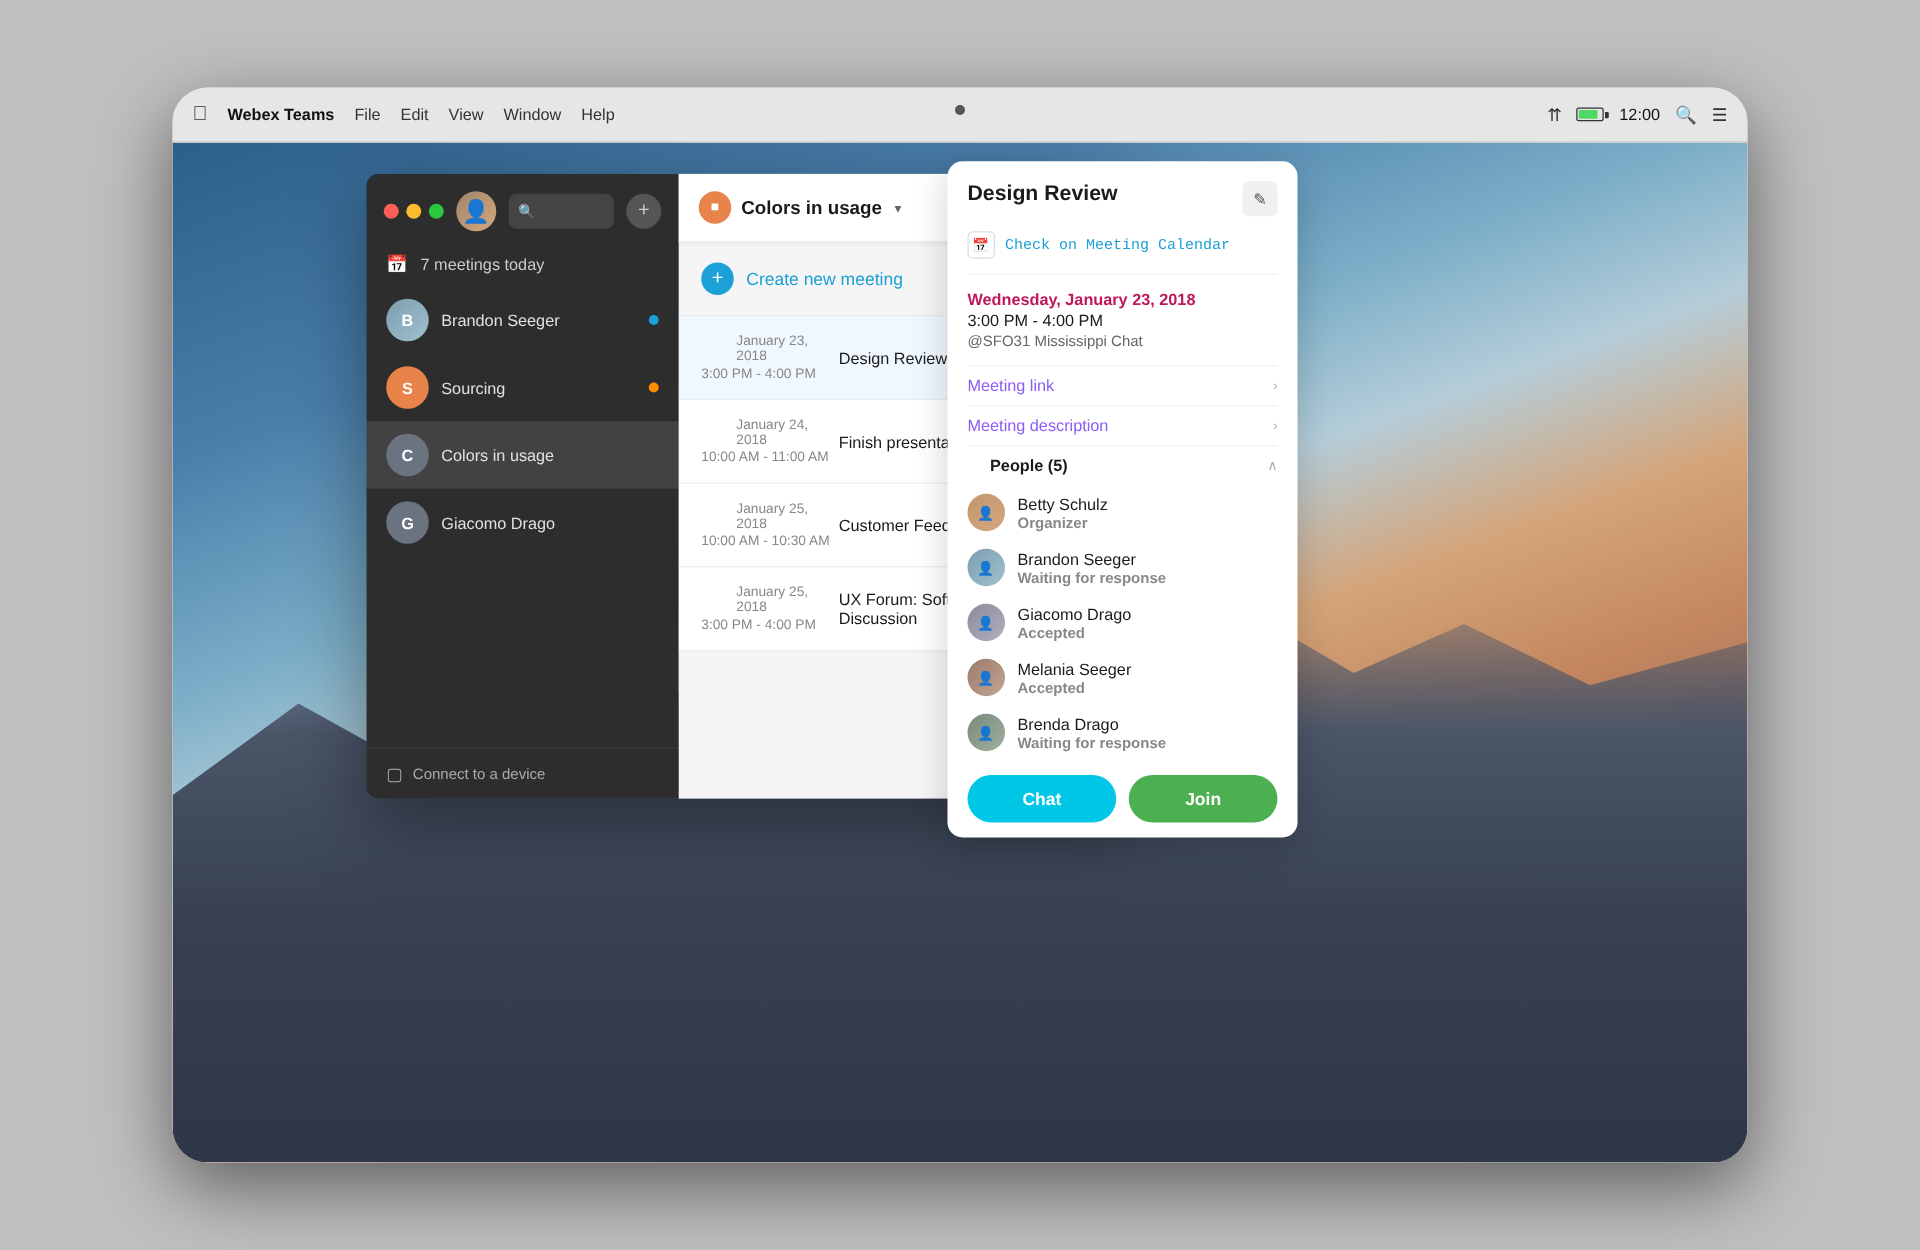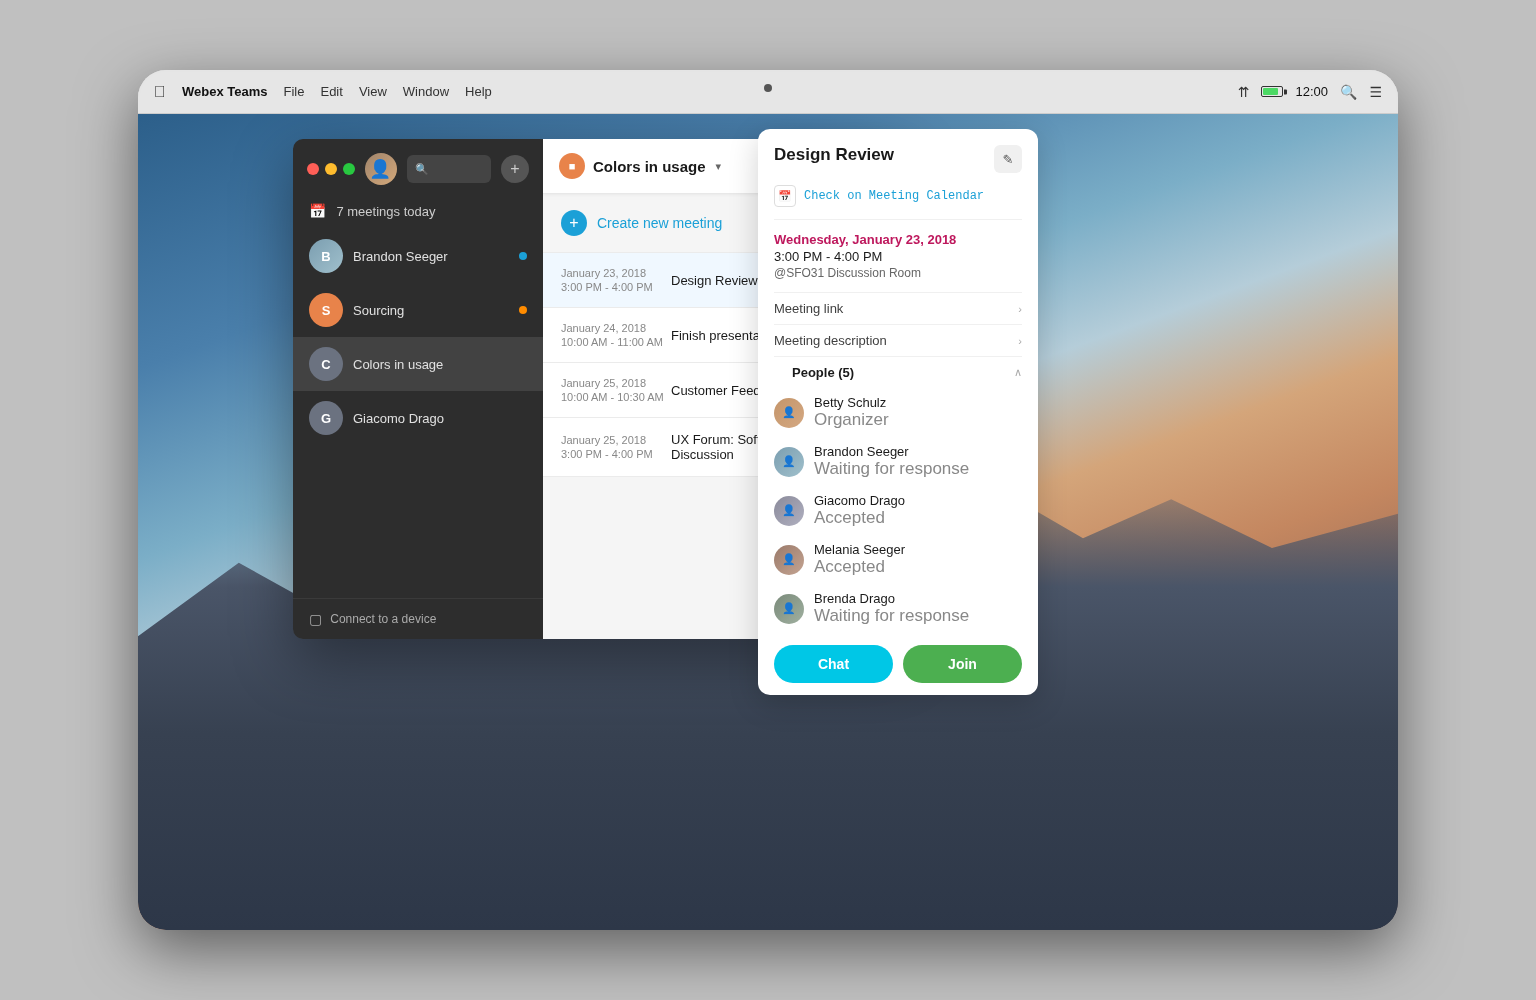--- a/index.html
+++ b/index.html
@@ -332,21 +332,21 @@
     .meeting-item {
       display: flex;
       align-items: center;
       padding: 14px 18px;
       border-bottom: 1px solid #ebebeb;
       cursor: pointer;
       background: white;
     }
     .meeting-item.selected { background: #f0f8ff; }
     .meeting-time-col { width: 110px; flex-shrink: 0; }
-    .meeting-date { font-size: 11px; color: #888; margin-bottom: 2px; }
+    .meeting-date { font-size: 11px; color: #888; margin-bottom: 2px; margin-left: 28px; }
     .meeting-time { font-size: 11px; color: #888; }
     .meeting-name { font-size: 13px; color: #1a1a1a; font-weight: 500; }
 
     
     .detail-panel {
       position: absolute;
       top: 15px;
       left: 620px;
       width: 280px;
       background: white;
@@ -404,21 +404,21 @@
     .detail-time { font-size: 13px; color: #1a1a1a; margin-bottom: 2px; }
     .detail-location { font-size: 12px; color: #666; }
 
     .detail-section {
       padding: 8px 16px;
       display: flex;
       align-items: center;
       justify-content: space-between;
       cursor: pointer;
     }
-    .detail-section-label { font-size: 13px; color: #404040; }
+    .detail-section-label { font-size: 13px; color: #8b5cf6; }
     .chevron-icon { color: #aaa; font-size: 11px; }
     .chevron-up { color: #aaa; font-size: 11px; }
 
     .people-header {
       padding: 8px 16px;
       display: flex;
       align-items: center;
       justify-content: space-between;
     }
     .people-title { font-size: 13px; font-weight: 600; color: #1a1a1a; padding-left: 18px; }
@@ -438,21 +438,21 @@
       align-items: center;
       justify-content: center;
       font-size: 11px;
       color: white;
       font-weight: 600;
       flex-shrink: 0;
       overflow: hidden;
     }
     .person-info { flex: 1; }
     .person-name { font-size: 13px; color: #1a1a1a; font-weight: 500; }
-    .person-status { font-size: 17px; color: #888; }
+    .person-status { font-size: 12px; color: #888; font-weight: bold; }
 
     .detail-actions {
       padding: 12px 16px;
       display: flex;
       gap: 10px;
     }
     .btn-chat {
       flex: 1;
       height: 38px;
       border-radius: 19px;
@@ -646,21 +646,21 @@
       <div class="calendar-link-row">
         <div class="calendar-icon-circle">📅</div>
         <span class="calendar-link">Check on Meeting Calendar</span>
       </div>
 
       <div class="detail-divider"></div>
 
       <div class="detail-info">
         <div class="detail-date">Wednesday, January 23, 2018</div>
         <div class="detail-time">3:00 PM - 4:00 PM</div>
-        <div class="detail-location">@SFO31 Discussion Room</div>
+        <div class="detail-location">@SFO31 Mississippi Chat</div>
       </div>
 
       <div class="detail-divider"></div>
 
       <div class="detail-section">
         <span class="detail-section-label">Meeting link</span>
         <span class="chevron-icon">›</span>
       </div>
 
       <div class="detail-divider"></div>

